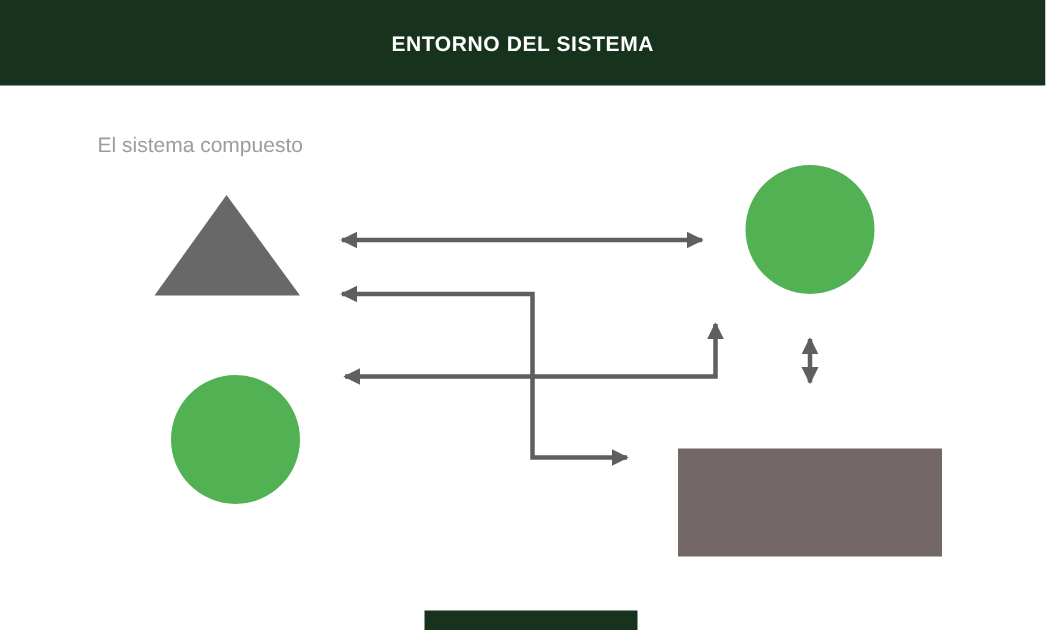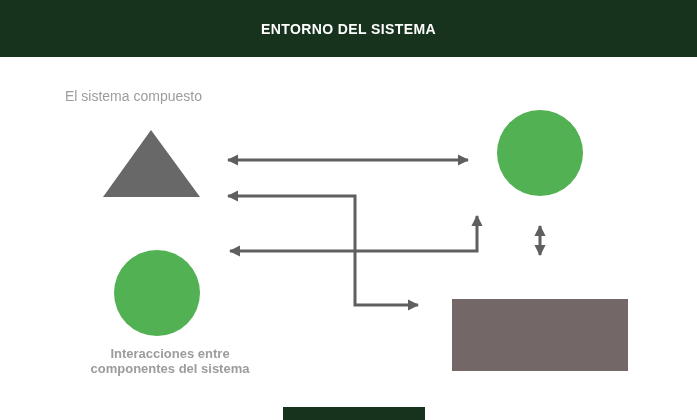--- a/index.html
+++ b/index.html
@@ -92,24 +92,20 @@
     <div class="label-top">El sistema compuesto</div>
 
     <div class="triangle"></div>
 
     <div class="circle top-right"></div>
 
     <div class="circle bottom-left"></div>
 
     <div class="rect-shape"></div>
 
-    <div class="caption">
-      <div>Interacciones entre</div>
-      <div>componentes del sistema</div>
-    </div>
 
     <svg class="arrows" viewBox="0 0 697 363" xmlns="http://www.w3.org/2000/svg">
       <defs>
         <marker id="ah-end" viewBox="0 0 10 10" refX="9" refY="5" markerWidth="3.8" markerHeight="3.8" orient="auto" markerUnits="strokeWidth">
           <path d="M 0 0 L 10 5 L 0 10 z" fill="#5f5f5f"></path>
         </marker>
         <marker id="ah-start" viewBox="0 0 10 10" refX="9" refY="5" markerWidth="3.8" markerHeight="3.8" orient="auto-start-reverse" markerUnits="strokeWidth">
           <path d="M 0 0 L 10 5 L 0 10 z" fill="#5f5f5f"></path>
         </marker>
       </defs>

